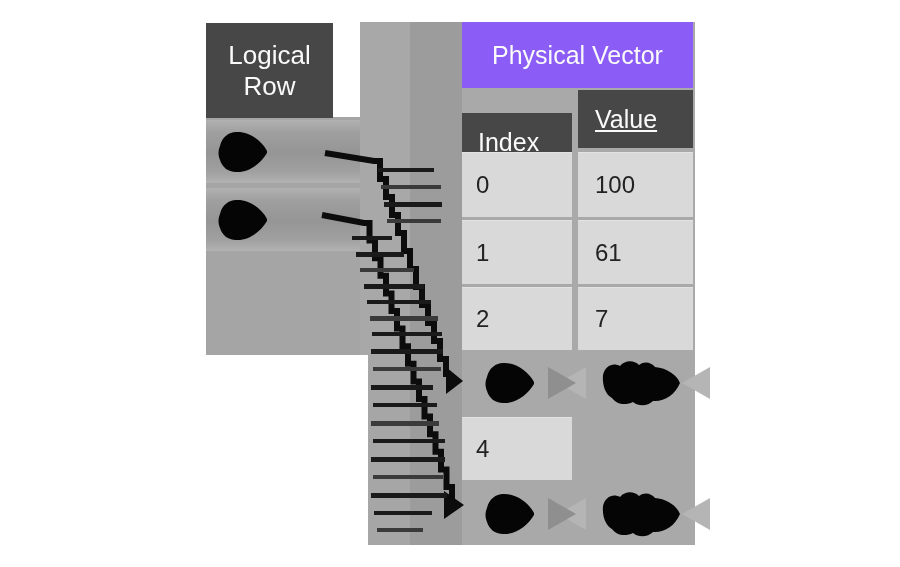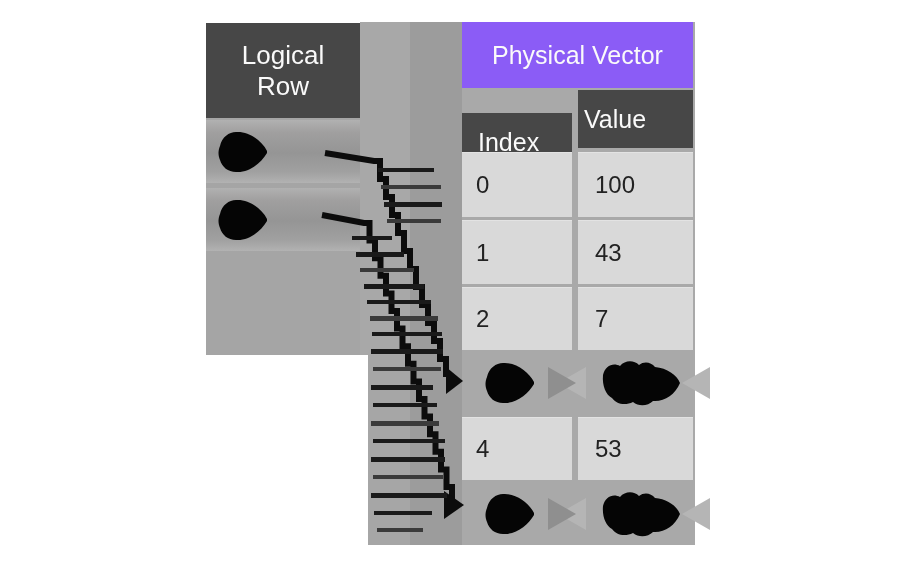--- a/index.html
+++ b/index.html
@@ -8,36 +8,36 @@
   .abs{position:absolute;}
 
   
   .band1{left:360px;top:22px;width:50px;height:333px;background:#a8a8a8;}
   .band1b{left:368px;top:355px;width:42px;height:190px;background:#a6a6a6;}
   .band2{left:410px;top:22px;width:52px;height:523px;background:#9c9c9c;}
   .backdrop{left:462px;top:22px;width:233px;height:523px;background:#a9a9a9;}
   .lfiller{left:206px;top:117px;width:154px;height:238px;background:#a5a5a5;}
 
   
-  .lheader{left:206px;top:23px;width:154px;height:95px;background:#474747;color:#fafafa;
+  .lheader{left:206px;top:23px;width:127px;height:95px;background:#474747;color:#fafafa;
            font-size:26px;line-height:1.18;display:flex;align-items:center;justify-content:center;
            text-align:center;padding:0 18px;box-sizing:border-box;}
   .lrow{left:206px;width:154px;height:63px;
         background:linear-gradient(180deg,#b1b1b1 0%,#a09f9f 20%,#959595 52%,#a0a0a0 82%,#b2b2b2 100%);
         display:flex;align-items:center;}
   .lrow1{top:120px;} .lrow2{top:188px;}
   .lrow svg{margin-left:7px;}
 
   
   .rheader{left:462px;top:22px;width:231px;height:66px;background:#8b5cf6;color:#fafafa;
            font-size:25px;display:flex;align-items:center;justify-content:center;}
   .subhdr{top:90px;height:58px;background:#474747;color:#fafafa;font-size:25px;
           display:flex;align-items:center;box-sizing:border-box;}
   .subidx{left:462px;width:110px;padding-left:16px;margin-top:23px;}
-  .subval{left:578px;width:115px;padding-left:6px;}
+  .subval{left:578px;width:115px;padding-left:17px;text-decoration:underline;}
 
   .cell{background:#d9d9d9;color:#222222;font-size:24px;display:flex;align-items:center;
         box-sizing:border-box;border-top:1px solid #e3e3e3;}
   .cidx{left:462px;width:110px;padding-left:14px;}
   .cval{left:578px;width:115px;padding-left:17px;text-align:right;}
   .r0{top:152px;height:65px;} .r1{top:220px;height:64px;} .r2{top:287px;height:63px;}
   .r3{top:352px;height:62px;} .r4{top:417px;height:63px;} .r5{top:483px;height:62px;}
 
   .blobcell{background:transparent;border-top:none;display:flex;align-items:center;position:absolute;}
   .blobcell svg{margin-left:4px;}
@@ -79,41 +79,40 @@
   </div>
 
   <div class="abs rheader">Physical Vector</div>
   <div class="abs subhdr subidx">Index</div>
   <div class="abs subhdr subval">Value</div>
 
   <div class="abs cell cidx r0">0</div>
   <div class="abs cell cval r0">100</div>
 
   <div class="abs cell cidx r1">1</div>
-  <div class="abs cell cval r1">43</div>
+  <div class="abs cell cval r1">61</div>
 
   <div class="abs cell cidx r2">2</div>
   <div class="abs cell cval r2">7</div>
 
   <div class="abs blobcell cidx r3">
     <svg width="56" height="46" viewBox="0 0 56 46">
       <path class="blobfill" d="M7,17 C9,8 16,3 23,3 C36,2 49,12 54,22 L54,24 C48,34 36,44 23,43 C15,43 9,38 7,31 C5,26 5,22 7,17 Z"></path>
     </svg>
     <span class="bev bev-light-r"></span>
   </div>
   <div class="abs blobcell cval r3">
     <svg width="84" height="50" viewBox="0 0 84 50">
       <path class="blobfill" d="M4,17 C6,8 14,4 21,8 C26,2 35,2 40,7 C45,3 52,4 56,9 C68,10 78,17 81,25 C76,37 65,44 54,43 C49,48 40,49 34,44 C26,48 17,46 13,40 C7,37 3,28 4,17 Z"></path>
     </svg>
     <span class="bev bev-dark-l"></span>
     <span class="bev bev-light-r"></span>
   </div>
 
   <div class="abs cell cidx r4">4</div>
-  <div class="abs cell cval r4">53</div>
 
   <div class="abs blobcell cidx r5">
     <svg width="56" height="46" viewBox="0 0 56 46">
       <path class="blobfill" d="M7,17 C9,8 16,3 23,3 C36,2 49,12 54,22 L54,24 C48,34 36,44 23,43 C15,43 9,38 7,31 C5,26 5,22 7,17 Z"></path>
     </svg>
     <span class="bev bev-light-r"></span>
   </div>
   <div class="abs blobcell cval r5">
     <svg width="84" height="50" viewBox="0 0 84 50">
       <path class="blobfill" d="M4,17 C6,8 14,4 21,8 C26,2 35,2 40,7 C45,3 52,4 56,9 C68,10 78,17 81,25 C76,37 65,44 54,43 C49,48 40,49 34,44 C26,48 17,46 13,40 C7,37 3,28 4,17 Z"></path>

